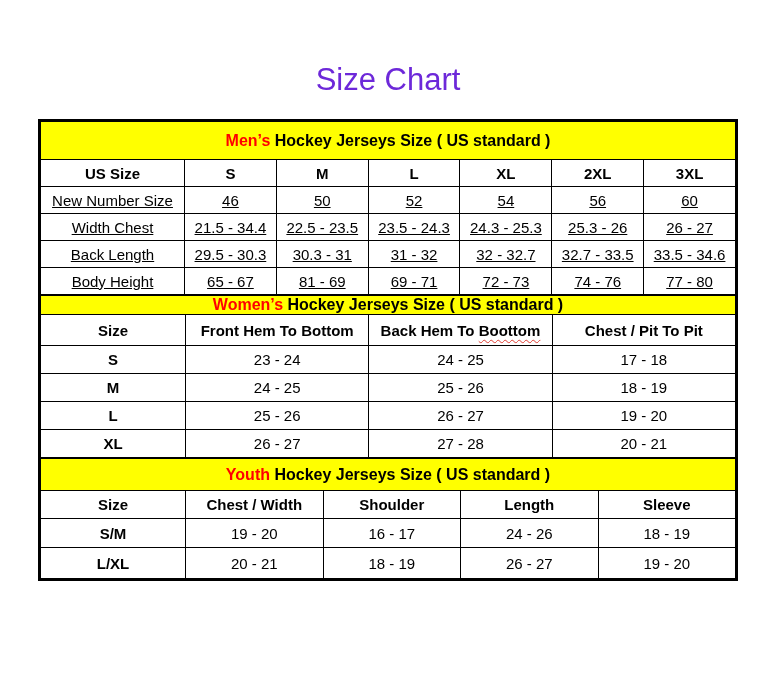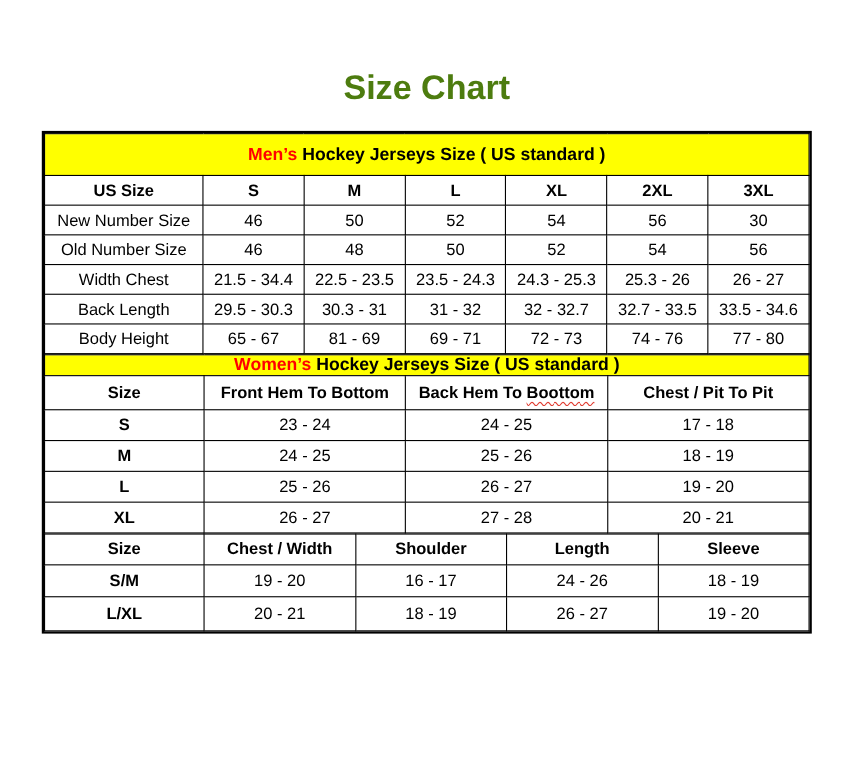--- a/index.html
+++ b/index.html
@@ -10,22 +10,22 @@
     height: 692px;
     overflow: hidden;
     font-family: "Liberation Sans", sans-serif;
   }
   .page-title {
     width: 700px;
     margin: 64px 0 0 38px;
     text-align: center;
     font-size: 31px;
     line-height: 1;
-    font-weight: bold;
-    color: #4d7c0f;
+    font-weight: normal;
+    color: #6d28d9;
     letter-spacing: 0px;
   }
   .chart-wrap {
     width: 700px;
     margin: 24px 0 0 38px;
     border: 2px solid #000000;
     box-sizing: border-box;
     background: #ffffff;
   }
   table {
@@ -50,21 +50,21 @@
     text-align: center;
   }
   .hl { color: #ff0000; }
   th { font-weight: bold; }
   .lbl-regular { font-weight: normal; }
   .lbl-bold { font-weight: bold; }
   .val { font-weight: normal; }
   
   .m-banner { height: 38px; }
   .m-colhead { height: 27px; }
-  .m-row { height: 27px; }
+  .m-row { height: 27px; text-decoration: underline; }
   .w-banner { height: 16px; }
   .w-colhead { height: 31px; }
   .w-row { height: 28px; }
   .y-banner { height: 32px; }
   .y-colhead { height: 28px; }
   .y-row1 { height: 29px; }
   .y-row2 { height: 31px; }
   .misspell {
     text-decoration: underline;
     text-decoration-style: wavy;
@@ -104,30 +104,21 @@
         <th>2XL</th>
         <th>3XL</th>
       </tr>
       <tr class="m-row">
         <td class="lbl-regular">New Number Size</td>
         <td class="val">46</td>
         <td class="val">50</td>
         <td class="val">52</td>
         <td class="val">54</td>
         <td class="val">56</td>
-        <td class="val">30</td>
-      </tr>
-      <tr class="m-row">
-        <td class="lbl-regular">Old Number Size</td>
-        <td class="val">46</td>
-        <td class="val">48</td>
-        <td class="val">50</td>
-        <td class="val">52</td>
-        <td class="val">54</td>
-        <td class="val">56</td>
+        <td class="val">60</td>
       </tr>
       <tr class="m-row">
         <td class="lbl-regular">Width Chest</td>
         <td class="val">21.5 - 34.4</td>
         <td class="val">22.5 - 23.5</td>
         <td class="val">23.5 - 24.3</td>
         <td class="val">24.3 - 25.3</td>
         <td class="val">25.3 - 26</td>
         <td class="val">26 - 27</td>
       </tr>
@@ -198,20 +189,23 @@
 
   <table>
     <colgroup>
       <col style="width:145px">
         <col>
         <col>
         <col>
         <col>
     </colgroup>
     <tbody>
+      <tr class="y-banner">
+        <td colspan="5" class="banner-cell"><span class="hl">Youth</span><span> Hockey Jerseys Size ( US standard )</span></td>
+      </tr>
       <tr class="y-colhead">
         <th>Size</th>
         <th>Chest / Width</th>
         <th>Shoulder</th>
         <th>Length</th>
         <th>Sleeve</th>
       </tr>
       <tr class="y-row1">
         <td class="lbl-bold">S/M</td>
         <td class="val">19 - 20</td>

